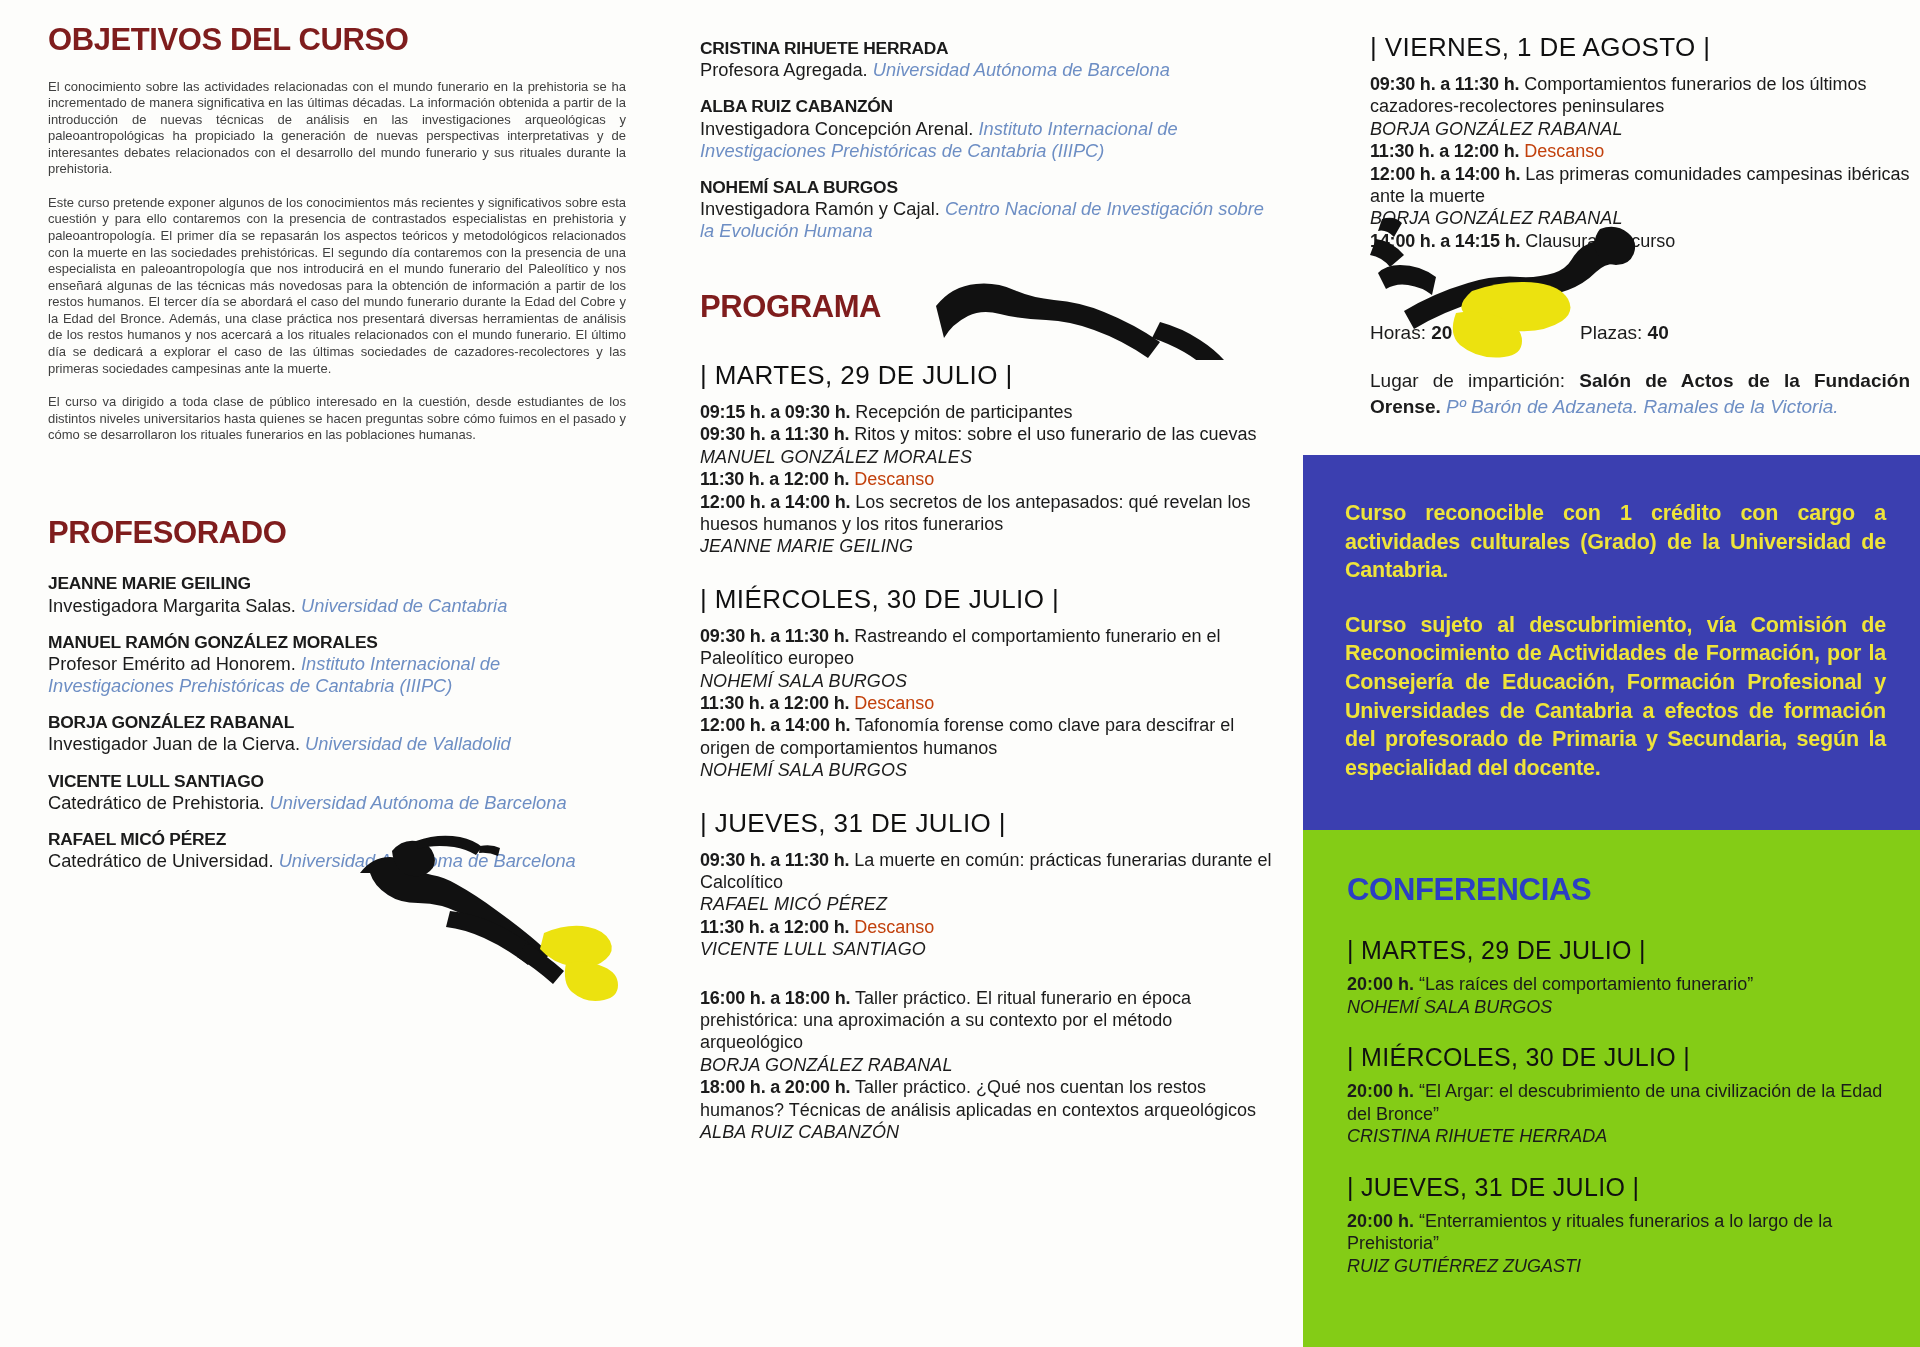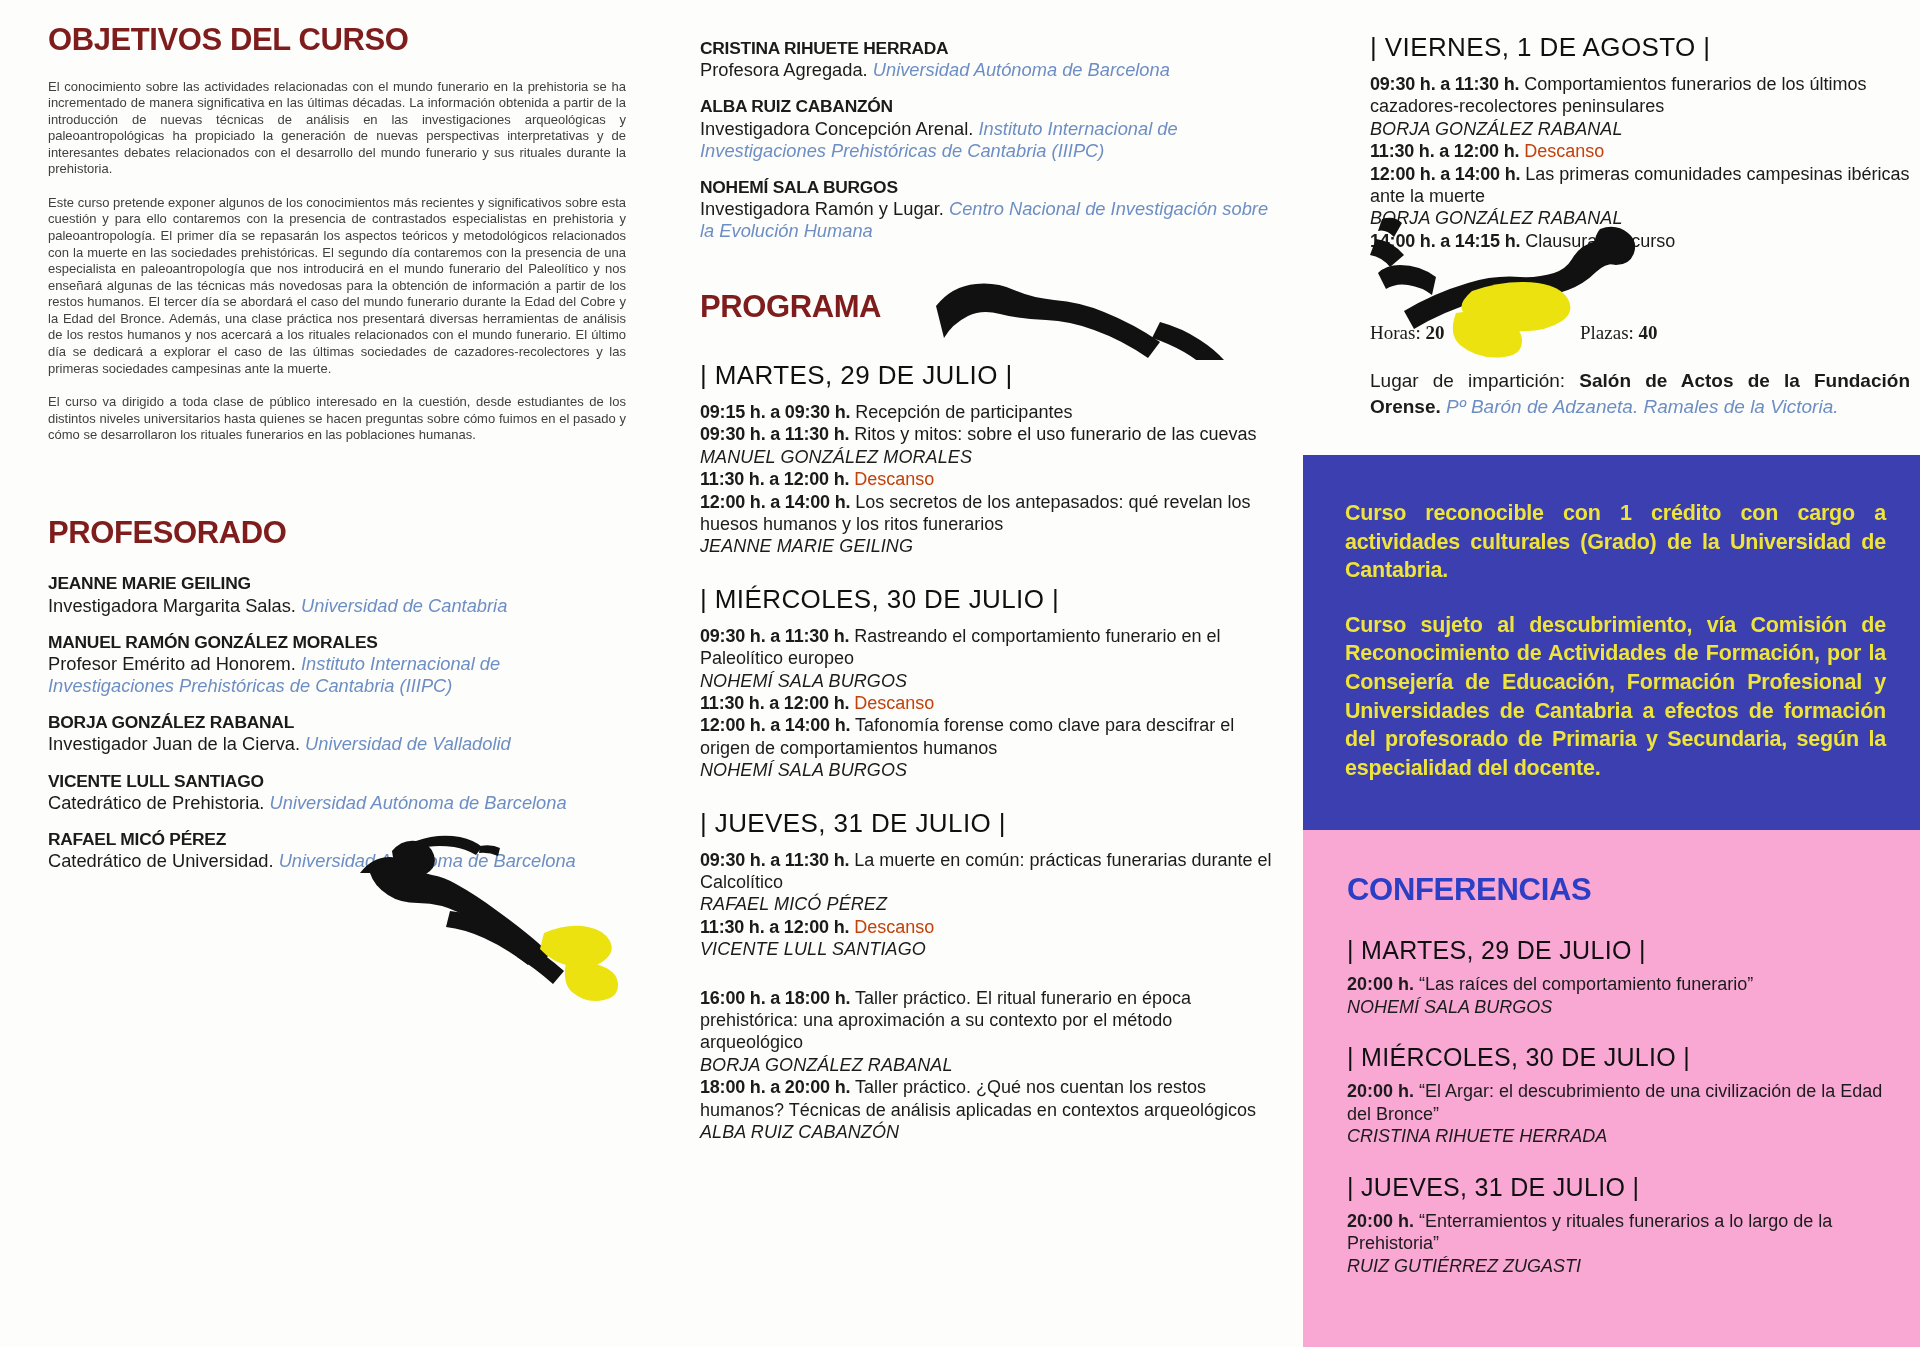--- a/index.html
+++ b/index.html
@@ -67,21 +67,21 @@
   .sched .hr { font-weight: bold; letter-spacing: -0.2px; }
   .sched .sp { font-style: italic; letter-spacing: 0.1px; }
   .sched .break { color: #c2410c; }
   .sched .row { }
   .blk { margin-bottom: 26px; }
   .day-title.mt { margin-bottom: 10px; }
 
   
   .meta { font-size: 19px; line-height: 1.35; }
   .meta b { font-weight: bold; }
-  .meta-row { display: flex; font-family: Liberation Serif, serif; }
+  .meta-row { display: flex; }
 
   
   .box-blue {
     position: absolute;
     left: 1303px; top: 455px;
     width: 617px; height: 375px;
     background: #3b3fb0;
     color: #efe43a;
   }
   .box-blue .inner { padding: 44px 34px 0 42px; }
@@ -91,21 +91,21 @@
     line-height: 1.33;
     text-align: justify;
     letter-spacing: -0.2px;
   }
   .box-blue p + p { margin-top: 26px; }
 
   .box-yellow {
     position: absolute;
     left: 1303px; top: 830px;
     width: 617px; height: 517px;
-    background: #f9a8d4;
+    background: #84cc16;
   }
   .box-yellow .inner { padding: 42px 36px 0 44px; }
   .conf-title {
     color: #2b3fc4;
     font-weight: bold;
     font-size: 31px;
     letter-spacing: -0.3px;
     margin-bottom: 28px;
   }
   .conf-day {
@@ -175,21 +175,21 @@
         <div class="teacher">
           <div class="nm">CRISTINA RIHUETE HERRADA</div>
           <div class="rl"><span>Profesora Agregada. </span><span class="inst">Universidad Autónoma de Barcelona</span></div>
         </div>
         <div class="teacher">
           <div class="nm">ALBA RUIZ CABANZÓN</div>
           <div class="rl"><span>Investigadora Concepción Arenal. </span><span class="inst">Instituto Internacional de Investigaciones Prehistóricas de Cantabria (IIIPC)</span></div>
         </div>
         <div class="teacher">
           <div class="nm">NOHEMÍ SALA BURGOS</div>
-          <div class="rl"><span>Investigadora Ramón y Lugar. </span><span class="inst">Centro Nacional de Investigación sobre la Evolución Humana</span></div>
+          <div class="rl"><span>Investigadora Ramón y Cajal. </span><span class="inst">Centro Nacional de Investigación sobre la Evolución Humana</span></div>
         </div>
       </div>
 
     <div style="height:34px;"></div>
 
     <div class="section-title">PROGRAMA</div>
 
     <div style="height:36px;"></div>
 
     <div id="program-mid">

